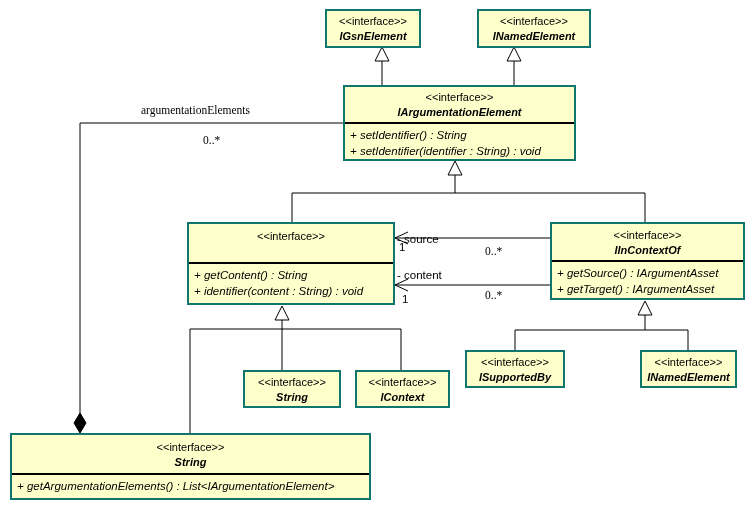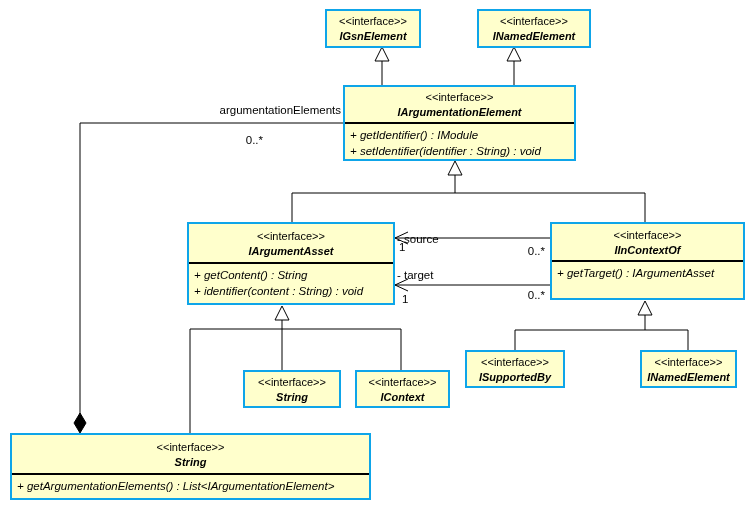--- a/index.html
+++ b/index.html
@@ -2,30 +2,30 @@
 <html><head>
 <meta charset="utf-8">
 <style>
   html, body { margin:0; padding:0; background:#ffffff; }
   .canvas {
     position:relative; width:752px; height:509px; background:#ffffff;
     font-family:"Liberation Sans", sans-serif; overflow:hidden;
   }
   svg.connectors { position:absolute; left:0; top:0; width:752px; height:509px; }
   .uml-class {
-    position:absolute; background:#FFFFCC; border:2px solid #0ea5e9;
+    position:absolute; background:#FFFFCC; border:2px solid #0f766e;
     box-sizing:border-box;
   }
   .uml-title { text-align:center; padding-top:3px; box-sizing:border-box; }
   .stereotype { font-size:11px; color:#000; line-height:15px; }
   .cname { font-size:11px; font-weight:bold; font-style:italic; color:#000; line-height:15px; }
   .uml-methods { border-top:2px solid #000; padding:3px 0 0 5px; box-sizing:border-box; }
   .method { font-size:11.5px; font-style:italic; color:#000; line-height:16px; white-space:nowrap; }
   .lbl { position:absolute; font-size:11.5px; color:#000; white-space:nowrap; }
-  .lbl.r { text-align:right; }
+  .lbl.r { text-align:left;font-family:Liberation Serif, serif; }
 </style>
 </head>
 <body>
 
 <div class="canvas">
 
   <svg class="connectors" viewBox="0 0 752 509">
 
     <g>
       <line x1="382" y1="85" x2="382" y2="61" stroke="#000" stroke-width="1"></line>
@@ -81,42 +81,42 @@
       <div class="cname">INamedElement</div>
     </div>
   </div>
 
   <div class="uml-class" style="left:343px; top:85px; width:233px; height:76px;">
     <div class="uml-title" style="height:35px;">
       <div class="stereotype">&lt;&lt;interface&gt;&gt;</div>
       <div class="cname">IArgumentationElement</div>
     </div>
     <div class="uml-methods">
-      <div class="method">+ getIdentifier() : IModule</div>
+      <div class="method">+ setIdentifier() : String</div>
       <div class="method">+ setIdentifier(identifier : String) : void</div>
     </div>
   </div>
 
   <div class="uml-class" style="left:187px; top:222px; width:208px; height:83px;">
     <div class="uml-title" style="height:38px; padding-top:5px;">
       <div class="stereotype">&lt;&lt;interface&gt;&gt;</div>
-      <div class="cname">IArgumentAsset</div>
     </div>
     <div class="uml-methods" style="padding-top:3px;">
       <div class="method">+ getContent() : String</div>
       <div class="method">+ identifier(content : String) : void</div>
     </div>
   </div>
 
   <div class="uml-class" style="left:550px; top:222px; width:195px; height:78px;">
     <div class="uml-title" style="height:36px; padding-top:4px;">
       <div class="stereotype">&lt;&lt;interface&gt;&gt;</div>
       <div class="cname">IInContextOf</div>
     </div>
     <div class="uml-methods">
+      <div class="method">+ getSource() : IArgumentAsset</div>
       <div class="method">+ getTarget() : IArgumentAsset</div>
     </div>
   </div>
 
   <div class="uml-class" style="left:243px; top:370px; width:98px; height:38px;">
     <div class="uml-title">
       <div class="stereotype">&lt;&lt;interface&gt;&gt;</div>
       <div class="cname">String</div>
     </div>
   </div>
@@ -152,17 +152,17 @@
     </div>
   </div>
 
   <div class="lbl r" style="left:141px; top:104px; width:200px;">argumentationElements</div>
   <div class="lbl r" style="left:203px; top:134px; width:60px;">0..*</div>
 
   <div class="lbl" style="left:397px; top:233px;">- source</div>
   <div class="lbl" style="left:399px; top:241px;">1</div>
   <div class="lbl r" style="left:485px; top:245px; width:60px;">0..*</div>
 
-  <div class="lbl" style="left:397px; top:269px;">- target</div>
+  <div class="lbl" style="left:397px; top:269px;">- content</div>
   <div class="lbl" style="left:402px; top:293px;">1</div>
   <div class="lbl r" style="left:485px; top:289px; width:60px;">0..*</div>
 
 </div>
 
 </body></html>

